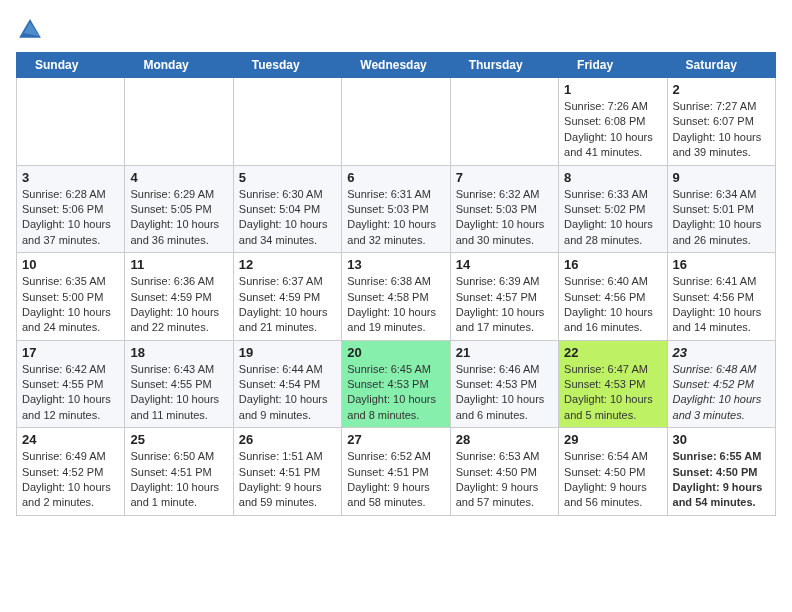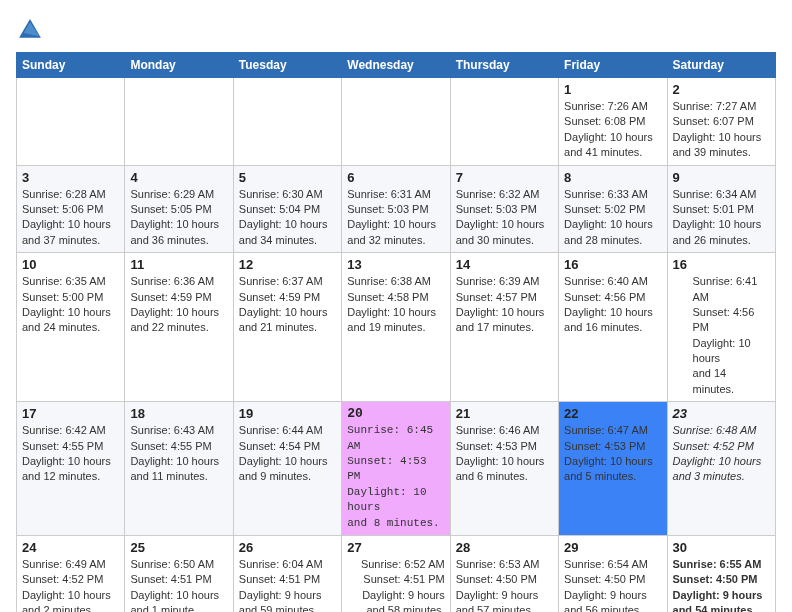--- a/index.html
+++ b/index.html
@@ -46,21 +46,21 @@
     }
     .calendar {
       width: 100%;
       border-collapse: collapse;
       font-size: 11px;
     }
     .calendar th {
       background: #2e6db4;
       color: #fff;
       text-align: left;
-      padding: 5px 5px;
+      padding: 5px 18px;
       font-size: 12px;
       font-weight: bold;
       border: 1px solid #2e6db4;
     }
     .calendar td {
       vertical-align: top;
       border: 1px solid #ccc;
       padding: 4px 5px;
       height: 80px;
       width: 108px;
@@ -228,21 +228,21 @@
         </td>
         <td>
           <span class="day-number">16</span>
           <div class="day-info" style="white-space: pre-line;">Sunrise: 6:40 AM
 Sunset: 4:56 PM
 Daylight: 10 hours
 and 16 minutes.</div>
         </td>
         <td>
           <span class="day-number">16</span>
-          <div class="day-info" style="white-space: pre-line; margin-left: 20px;">Sunrise: 6:41 AM
+          <div class="day-info" style="white-space: pre-line;">Sunrise: 6:41 AM
 Sunset: 4:56 PM
 Daylight: 10 hours
 and 14 minutes.</div>
         </td>
       </tr>
       <tr>
         <td style="background: rgb(245, 247, 250);">
           <span class="day-number">17</span>
           <div class="day-info" style="white-space: pre-line;">Sunrise: 6:42 AM
 Sunset: 4:55 PM
@@ -256,35 +256,35 @@
 Daylight: 10 hours
 and 11 minutes.</div>
         </td>
         <td style="background: rgb(245, 247, 250);">
           <span class="day-number">19</span>
           <div class="day-info" style="white-space: pre-line;">Sunrise: 6:44 AM
 Sunset: 4:54 PM
 Daylight: 10 hours
 and 9 minutes.</div>
         </td>
-        <td style="background: #f0abfc; font-family: Liberation Mono, monospace;">
+        <td style="background: #86efac;">
           <span class="day-number">20</span>
           <div class="day-info" style="white-space: pre-line;">Sunrise: 6:45 AM
 Sunset: 4:53 PM
 Daylight: 10 hours
 and 8 minutes.</div>
         </td>
         <td style="background: rgb(245, 247, 250);">
           <span class="day-number">21</span>
           <div class="day-info" style="white-space: pre-line;">Sunrise: 6:46 AM
 Sunset: 4:53 PM
 Daylight: 10 hours
 and 6 minutes.</div>
         </td>
-        <td style="background: #3b82f6;">
+        <td style="background: #bef264;">
           <span class="day-number">22</span>
           <div class="day-info" style="white-space: pre-line;">Sunrise: 6:47 AM
 Sunset: 4:53 PM
 Daylight: 10 hours
 and 5 minutes.</div>
         </td>
         <td style="background: rgb(245, 247, 250); font-style: italic;">
           <span class="day-number">23</span>
           <div class="day-info" style="white-space: pre-line;">Sunrise: 6:48 AM
 Sunset: 4:52 PM
@@ -302,28 +302,28 @@
         </td>
         <td>
           <span class="day-number">25</span>
           <div class="day-info" style="white-space: pre-line;">Sunrise: 6:50 AM
 Sunset: 4:51 PM
 Daylight: 10 hours
 and 1 minute.</div>
         </td>
         <td>
           <span class="day-number">26</span>
-          <div class="day-info" style="white-space: pre-line;">Sunrise: 6:04 AM
+          <div class="day-info" style="white-space: pre-line;">Sunrise: 1:51 AM
 Sunset: 4:51 PM
 Daylight: 9 hours
 and 59 minutes.</div>
         </td>
         <td>
           <span class="day-number">27</span>
-          <div class="day-info" style="white-space: pre-line; text-align: right;">Sunrise: 6:52 AM
+          <div class="day-info" style="white-space: pre-line;">Sunrise: 6:52 AM
 Sunset: 4:51 PM
 Daylight: 9 hours
 and 58 minutes.</div>
         </td>
         <td>
           <span class="day-number">28</span>
           <div class="day-info" style="white-space: pre-line;">Sunrise: 6:53 AM
 Sunset: 4:50 PM
 Daylight: 9 hours
 and 57 minutes.</div>

